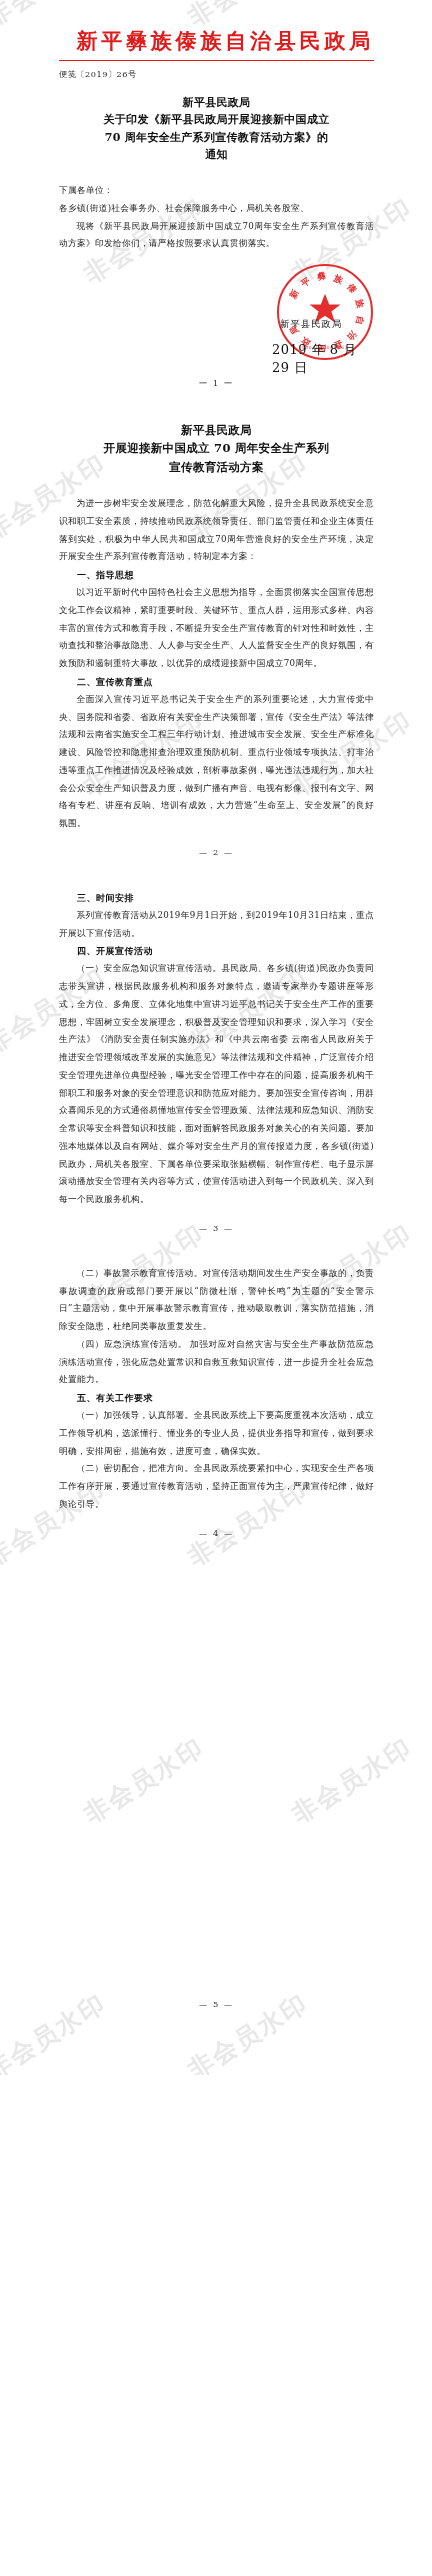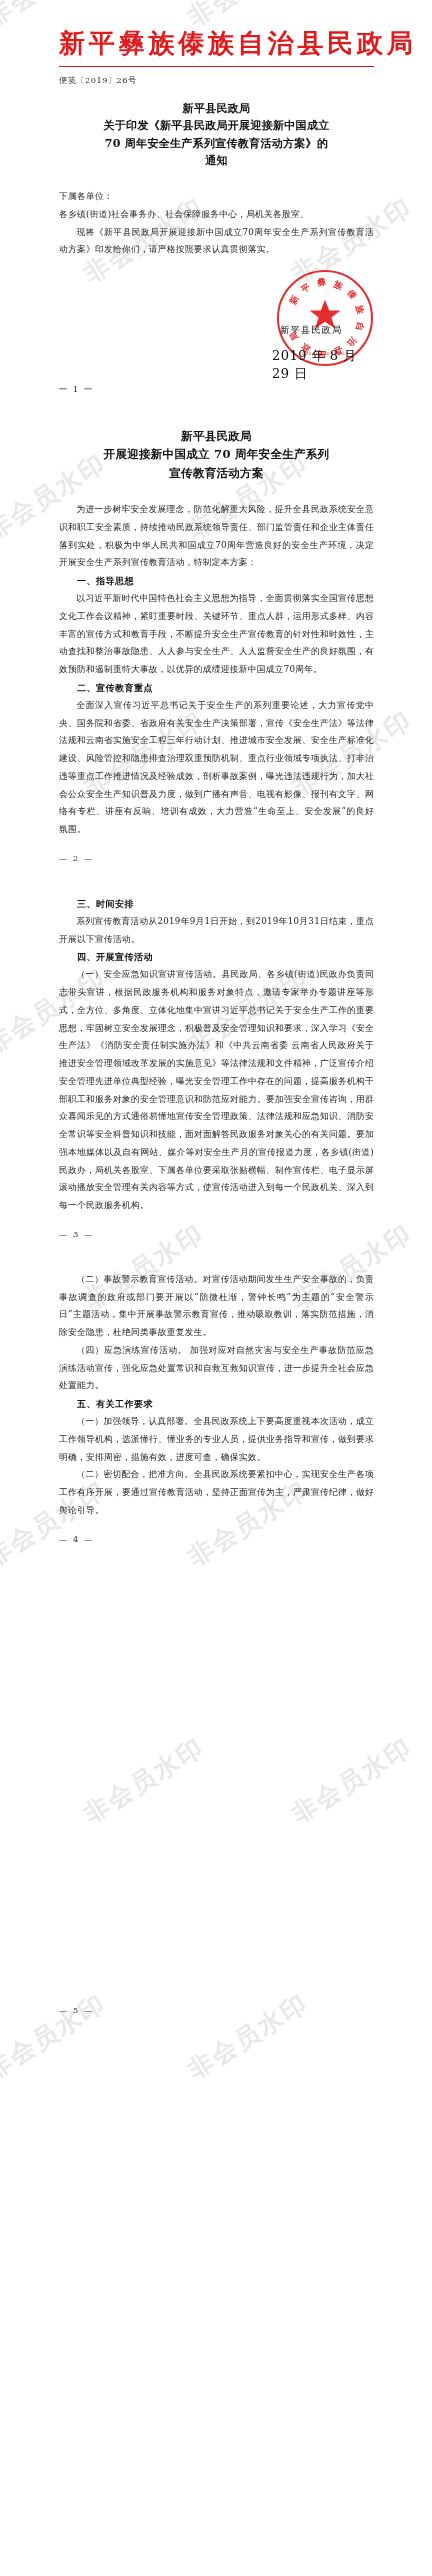--- a/index.html
+++ b/index.html
@@ -50,21 +50,21 @@
     padding: 0 59px;
   }
   
   .letterhead {
     padding-top: 28px;
     text-align: center;
   }
   .letterhead-title {
     font-family: "DejaVu Serif", "Liberation Serif", serif;
     font-weight: 700;
-    font-size: 26px;
+    font-size: 21px;
     letter-spacing: 3.8px;
     color: #e01b1b;
     line-height: 1.2;
     white-space: nowrap;
     text-align: right;
   }
   .letterhead-rule {
     margin: 6.6px 0 0 0;
     height: 1.6px;
     background: #e01b1b;
@@ -184,20 +184,21 @@
     position: absolute;
     left: 213px;
     top: 81px;
     font-size: 13px;
     letter-spacing: 0.5px;
     color: #111;
     z-index: 3;
   }
   
   .page-num {
+    text-align: center;
     font-size: 8.2px;
     letter-spacing: 1.6px;
     color: #2a2a2a;
     padding: 14px 0 0 0;
   }
   .pagebreak-gap { height: 32px; }
 </style>
 </head>
 <body>
 

